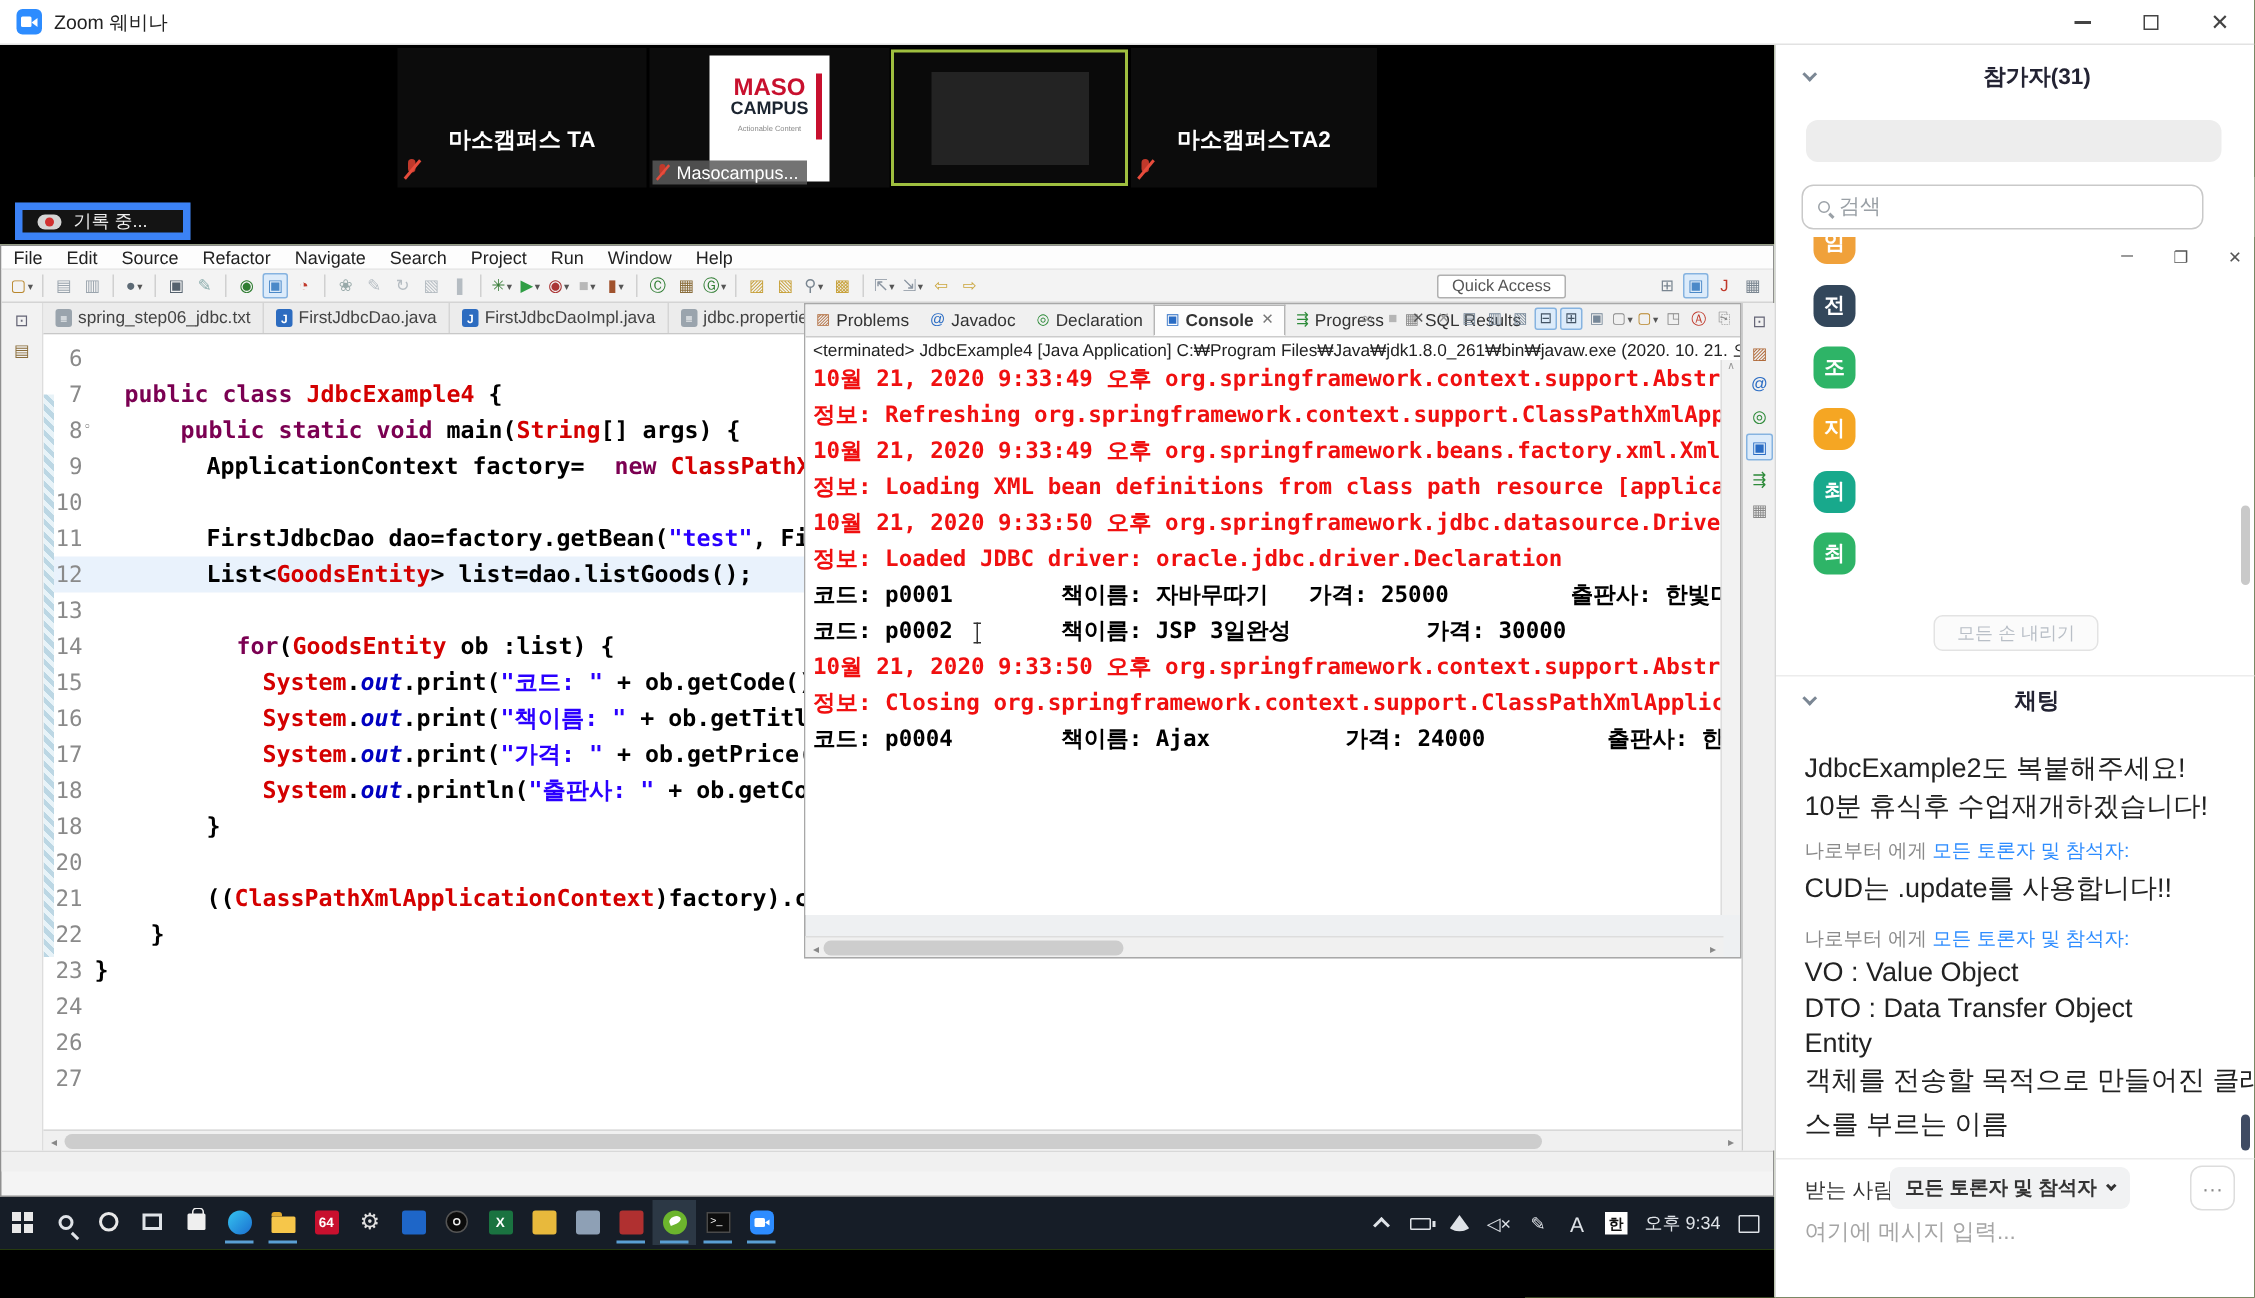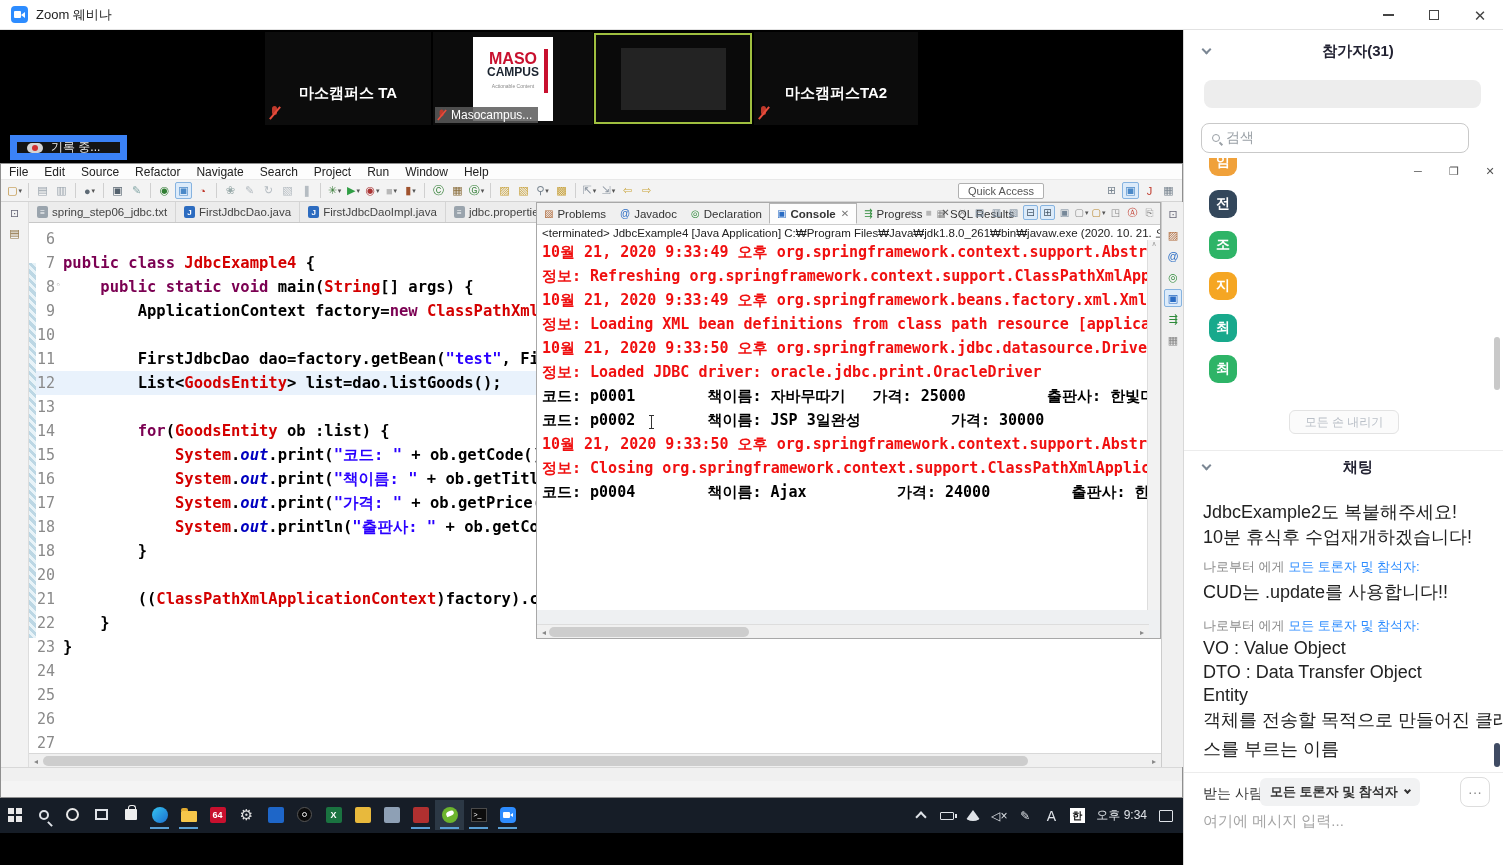--- a/index.html
+++ b/index.html
@@ -40,21 +40,21 @@
   .logo-sub { color:#8a8a8a; font-size:5px; margin-top:4px; }
   .logo-bar { position:absolute; right:5px; top:12px; width:4px; height:44px; background:#c8102e; }
   .vlabel { position:absolute; left:2px; bottom:2px; background:rgba(90,90,90,0.85); color:#fff;
     font-size:12px; padding:1px 6px 1px 16px; }
   .vlabel .mic { left:2px; bottom:1px; transform:scale(0.8); }
   .vtile.sel { border:2px solid #9fbf3f; background:#0a0a0a; }
   .share-box { width:105px; height:62px; background:#232323; }
 
   
   .recbadge { position:absolute; left:10px; top:135px; width:117px; height:25px; background:#141414;
-    border:7px solid #3b82f6; display:flex; align-items:center; color:#eee; font-size:12px; }
+    border:5px solid #3b82f6; display:flex; align-items:center; color:#eee; font-size:12px; }
   .cloud { position:relative; width:16px; height:10px; background:#d5d5d5; border-radius:6px;
     margin:0 8px 0 10px; }
   .cloud:after { content:""; position:absolute; left:5px; top:2px; width:6px; height:6px;
     background:#d03030; border-radius:50%; }
 
   
   .eclipse { position:absolute; left:0; top:163px; width:1183px; height:635px; background:#f4f4f4;
     border:1px solid #8f8f8f; }
   .etitle { height:18px; background:#fdfdfd; display:flex; align-items:center; font-size:12px; color:#333; }
   .spring-ico { width:12px; height:12px; border-radius:50%; background:#6cb52d; margin:0 6px 0 4px;
@@ -94,21 +94,21 @@
     overflow:hidden; font-family:"DejaVu Sans Mono","Liberation Mono",monospace; }
   .annstrip { position:absolute; left:0; top:40px; width:7px; height:375px;
     background:repeating-linear-gradient(45deg,#bcd7e4 0 3px,#e8f3f8 3px 6px); }
   .codewrap { padding-top:4px; }
   .crow { display:flex; height:24px; line-height:24px; white-space:pre; }
   .crow.hl { background:#e9f2fc; }
   .lnum { width:34px; flex:0 0 34px; text-align:right; padding-right:8px; color:#8a8a8a;
     font-size:15px; position:relative; }
   .lnum .mark { position:absolute; right:2px; top:-2px; font-size:9px; color:#777; }
   .ctext { font-size:15.5px; font-weight:bold; color:#000; }
-  .ctext .k { color:#7b0052; }
+  .ctext .k { color:#7b0052;margin-left:20px; }
   .ctext .t { color:#d40000; }
   .ctext .s { color:#2a00ff; }
   .ctext .f { color:#0000c0; font-style:italic; }
 
   .ehscroll { position:absolute; left:28px; top:551px; width:1132px; height:14px; background:#f0f0f0;
     border-top:1px solid #d8d8d8; }
   .hthumb { position:absolute; top:2px; height:10px; background:#cdcdcd; border-radius:5px; }
   .sarrow { position:absolute; top:0; width:14px; height:14px; color:#888; font-size:8px;
     display:flex; align-items:center; justify-content:center; }
 
@@ -389,21 +389,20 @@
             <div class="crow"><span class="lnum">15</span><span class="ctext"><span class="d">            </span><span class="t">System</span><span class="d">.</span><span class="f">out</span><span class="d">.print(</span><span class="s">"코드: "</span><span class="d"> + ob.getCode());</span></span></div>
             <div class="crow"><span class="lnum">16</span><span class="ctext"><span class="d">            </span><span class="t">System</span><span class="d">.</span><span class="f">out</span><span class="d">.print(</span><span class="s">"책이름: "</span><span class="d"> + ob.getTitle());</span></span></div>
             <div class="crow"><span class="lnum">17</span><span class="ctext"><span class="d">            </span><span class="t">System</span><span class="d">.</span><span class="f">out</span><span class="d">.print(</span><span class="s">"가격: "</span><span class="d"> + ob.getPrice());</span></span></div>
             <div class="crow"><span class="lnum">18</span><span class="ctext"><span class="d">            </span><span class="t">System</span><span class="d">.</span><span class="f">out</span><span class="d">.println(</span><span class="s">"출판사: "</span><span class="d"> + ob.getCompany());</span></span></div>
             <div class="crow"><span class="lnum">18</span><span class="ctext"><span class="d">        }</span></span></div>
             <div class="crow"><span class="lnum">20</span><span class="ctext"></span></div>
             <div class="crow"><span class="lnum">21</span><span class="ctext"><span class="d">        ((</span><span class="t">ClassPathXmlApplicationContext</span><span class="d">)factory).close();</span></span></div>
             <div class="crow"><span class="lnum">22</span><span class="ctext"><span class="d">    }</span></span></div>
             <div class="crow"><span class="lnum">23</span><span class="ctext"><span class="d">}</span></span></div>
             <div class="crow"><span class="lnum">24</span><span class="ctext"></span></div>
-            <div class="crow"><span class="lnum">25</span><span class="ctext"></span></div>
             <div class="crow"><span class="lnum">26</span><span class="ctext"></span></div>
             <div class="crow"><span class="lnum">27</span><span class="ctext"></span></div>
           </div>
       </div>
 
       <div class="console">
         <div class="ctabs" id="ctabs">
           <div class="ctab">
               <span class="cicon" style="color: rgb(176, 106, 58);">▨</span>
               <span>Problems</span>
@@ -448,21 +447,21 @@
             </div>
         </div>
         <div class="terminated">&lt;terminated&gt; JdbcExample4 [Java Application] C:₩Program Files₩Java₩jdk1.8.0_261₩bin₩javaw.exe (2020. 10. 21. 오후 9:33:49)</div>
         <div class="cbody" id="cbody">
           <span class="caret"></span>
         <div class="cline red">10월 21, 2020 9:33:49 오후 org.springframework.context.support.AbstractApplicationContext prepareRefresh</div>
             <div class="cline red">정보: Refreshing org.springframework.context.support.ClassPathXmlApplicationContext@1d81eb93</div>
             <div class="cline red">10월 21, 2020 9:33:49 오후 org.springframework.beans.factory.xml.XmlBeanDefinitionReader loadBeanDefinitions</div>
             <div class="cline red">정보: Loading XML bean definitions from class path resource [applicationContext.xml]</div>
             <div class="cline red">10월 21, 2020 9:33:50 오후 org.springframework.jdbc.datasource.DriverManagerDataSource setDriverClassName</div>
-            <div class="cline red">정보: Loaded JDBC driver: oracle.jdbc.print.OracleDriver</div>
+            <div class="cline red">정보: Loaded JDBC driver: oracle.jdbc.driver.Declaration</div>
             <div class="cline ">코드: p0001        책이름: 자바무따기   가격: 25000         출판사: 한빛미디어</div>
             <div class="cline ">코드: p0002        책이름: JSP 3일완성          가격: 30000</div>
             <div class="cline red">10월 21, 2020 9:33:50 오후 org.springframework.context.support.AbstractApplicationContext doClose</div>
             <div class="cline red">정보: Closing org.springframework.context.support.ClassPathXmlApplicationContext@1d81eb93</div>
             <div class="cline ">코드: p0004        책이름: Ajax          가격: 24000         출판사: 한빛미디어</div>
           </div>
         <div class="cvscroll">∧</div>
         <div class="chscroll">
           <span class="sarrow" style="left:0;">◂</span>
           <span class="hthumb" style="left:12px;width:200px;"></span>

